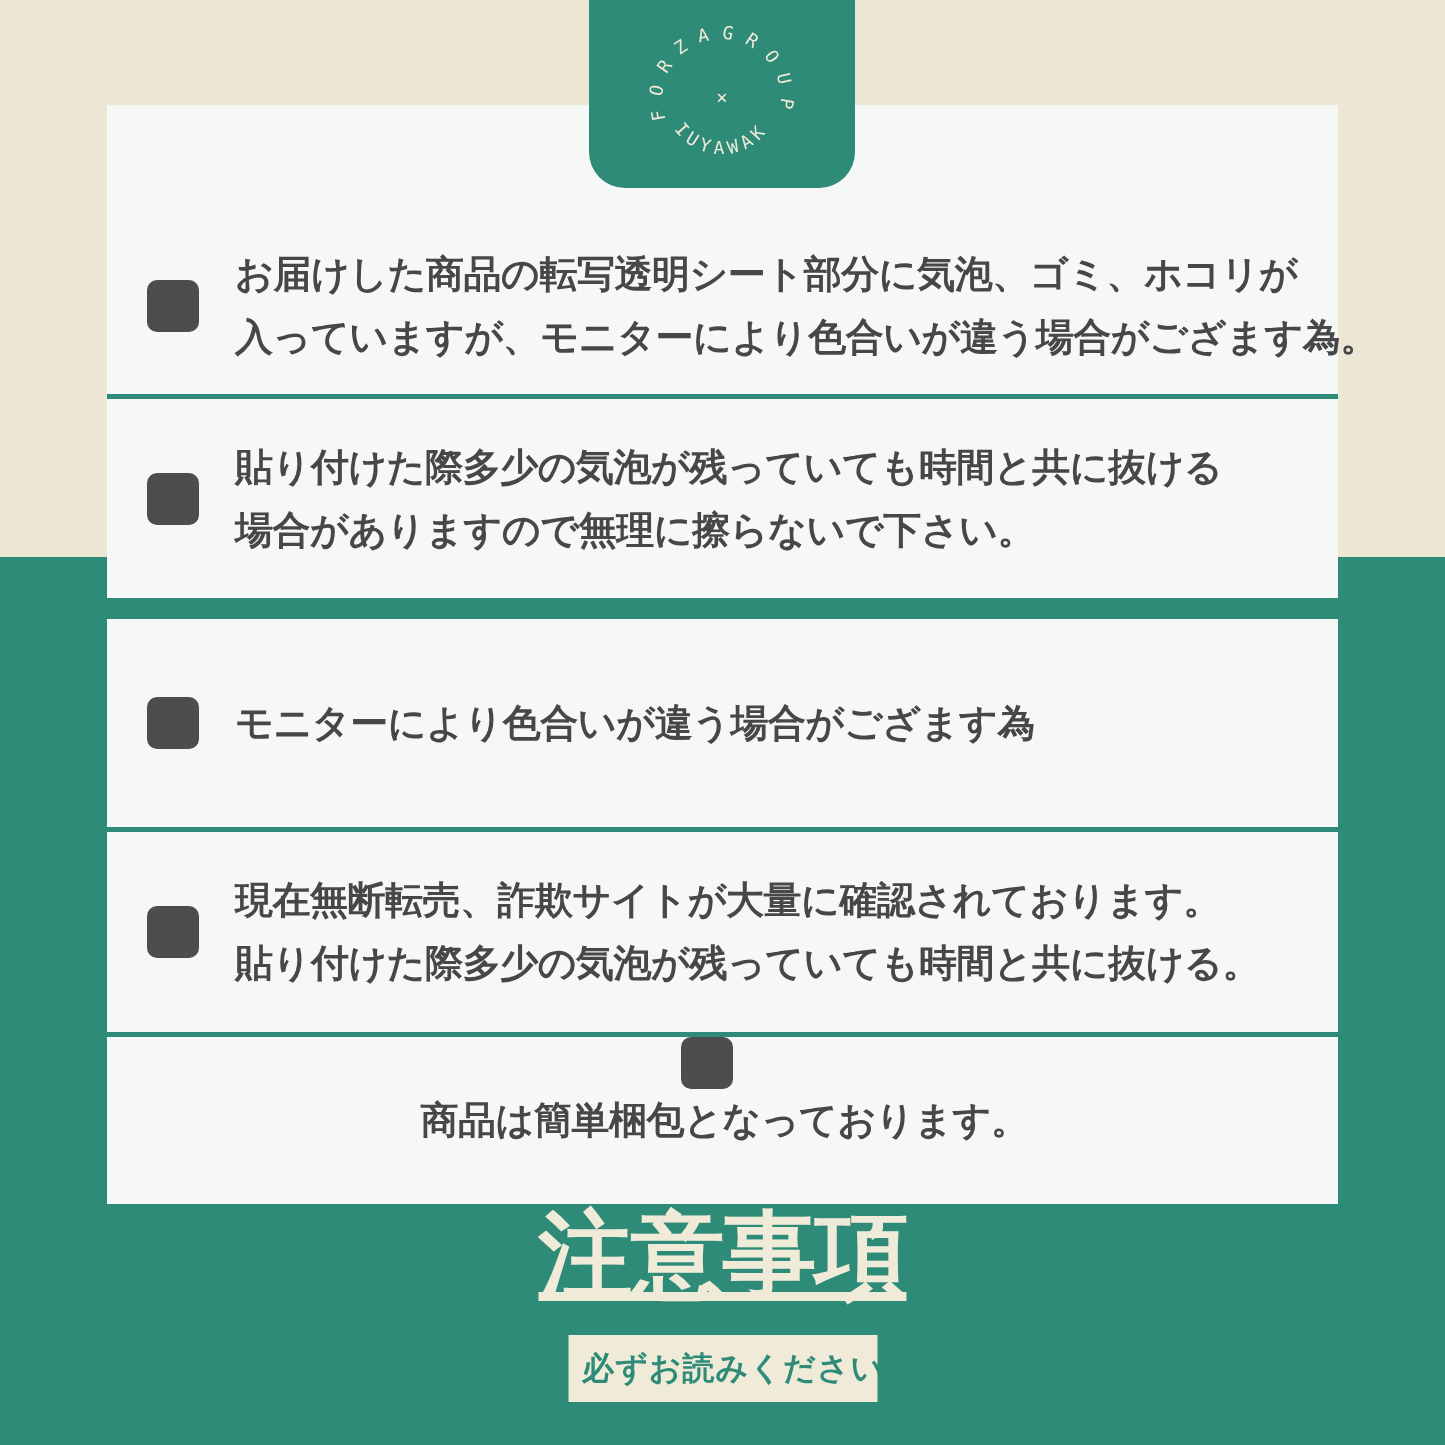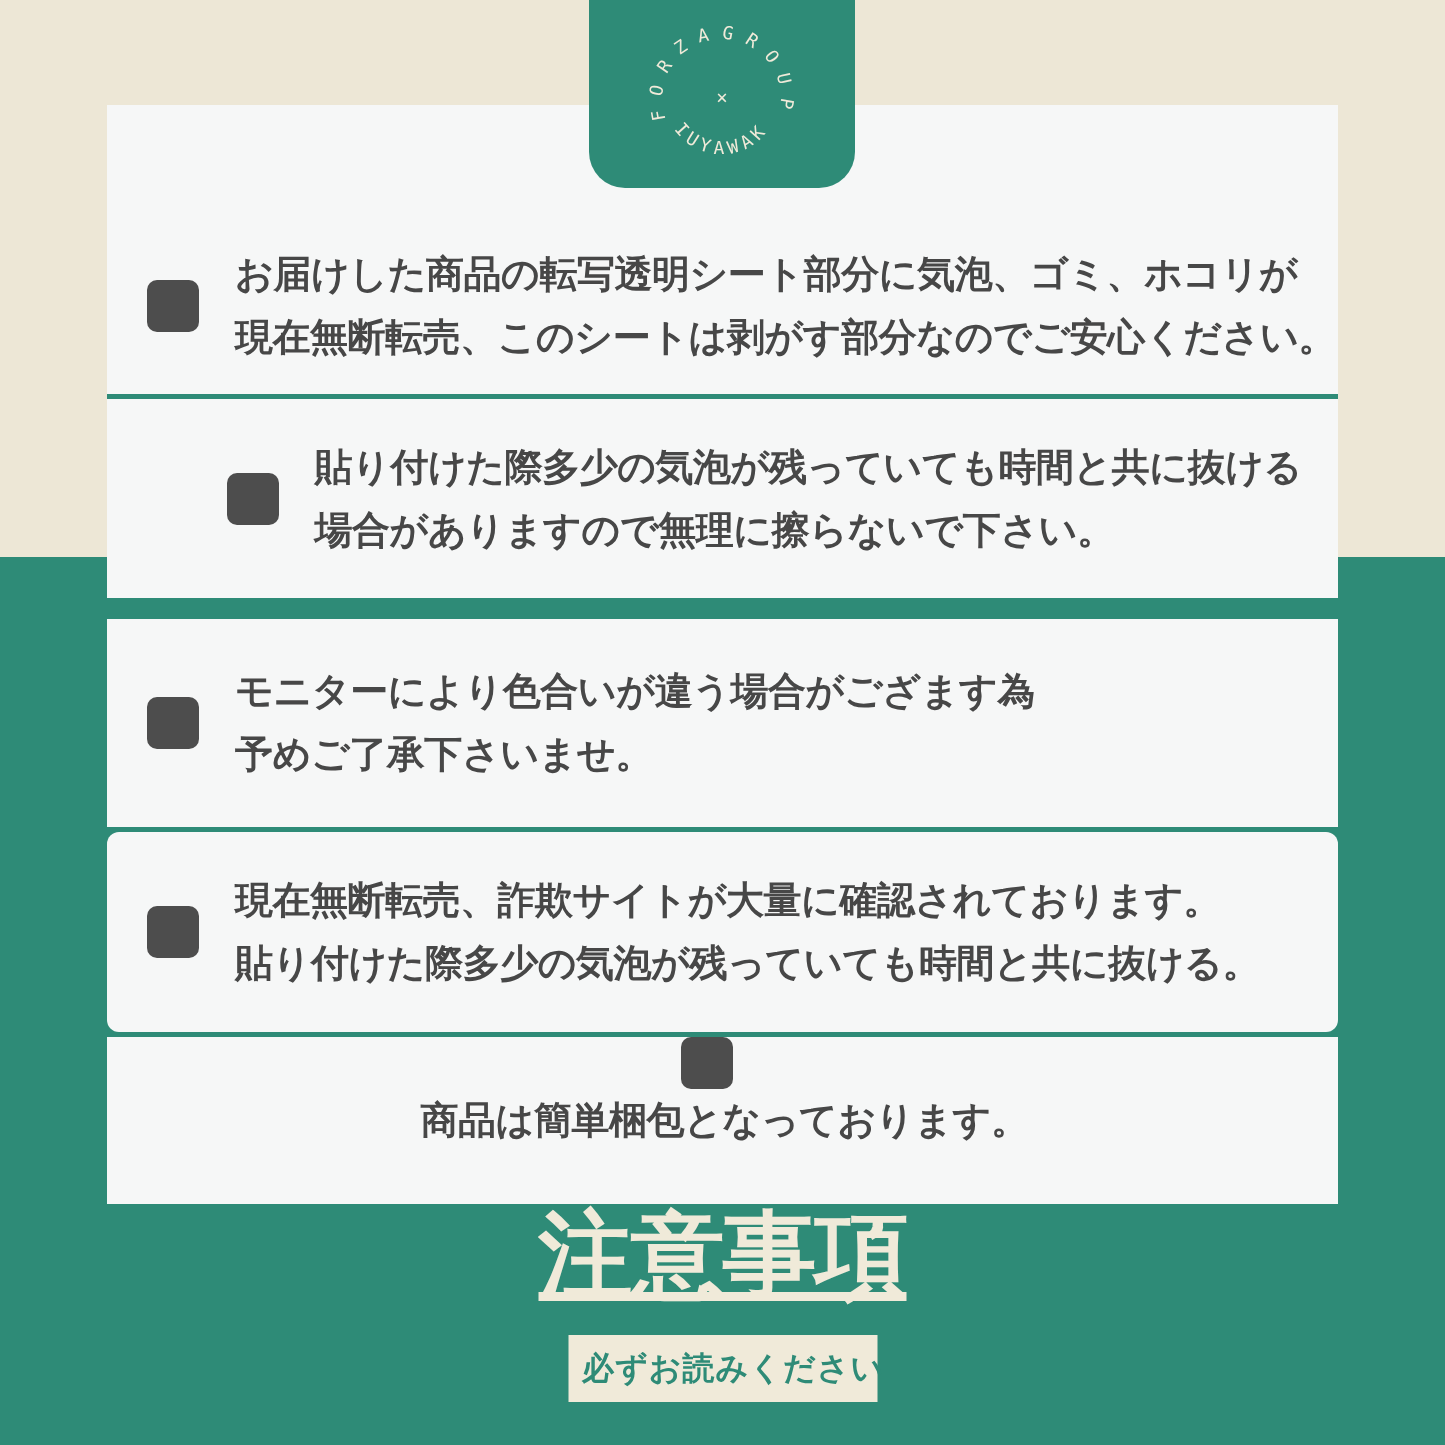--- a/index.html
+++ b/index.html
@@ -48,23 +48,23 @@
     font-family: Liberation Serif, serif;
   }
   .notice-box {
     background: #F6F7F7;
     display: flex;
     align-items: center;
     padding: 0 36px 0 40px;
     box-sizing: border-box;
   }
   .notice-box.h1 { height: 289px; padding-top: 112px; }
-  .notice-box.h2 { height: 199px; justify-content: flex-end; }
+  .notice-box.h2 { height: 199px; }
   .notice-box.h3 { height: 208px; margin-top: 16px; }
-  .notice-box.h4 { height: 200px; border-radius: 12px; }
+  .notice-box.h4 { height: 200px; }
   .notice-box.h5 { height: 167px; align-items: center; flex-direction: column; }
   .divider { height: 5px; background: #2E8B77; }
   .bullet {
     flex: 0 0 auto;
     width: 52px;
     height: 52px;
     background: #4D4D4D;
     border-radius: 10px;
     margin-right: 36px;
   }
@@ -134,39 +134,38 @@
       </text>
     </svg>
   </div>
 
   <div class="boxes">
 
     <div class="notice-box h1">
       <span class="bullet"></span>
       <div class="notice-text">
         <div>お届けした商品の転写透明シート部分に気泡、ゴミ、ホコリが</div>
-        <div>現在無断転売、このシートは剥がす部分なのでご安心ください。</div>
+        <div>入っていますが、モニターにより色合いが違う場合がござます為。</div>
       </div>
     </div>
     <div class="divider"></div>
 
     <div class="notice-box h2">
       <span class="bullet"></span>
       <div class="notice-text">
         <div>貼り付けた際多少の気泡が残っていても時間と共に抜ける</div>
         <div>場合がありますので無理に擦らないで下さい。</div>
       </div>
     </div>
     <div class="divider"></div>
 
     <div class="notice-box h3">
       <span class="bullet"></span>
       <div class="notice-text">
         <div>モニターにより色合いが違う場合がござます為</div>
-        <div>予めご了承下さいませ。</div>
       </div>
     </div>
     <div class="divider"></div>
 
     <div class="notice-box h4">
       <span class="bullet"></span>
       <div class="notice-text">
         <div>現在無断転売、詐欺サイトが大量に確認されております。</div>
         <div>貼り付けた際多少の気泡が残っていても時間と共に抜ける。</div>
       </div>

